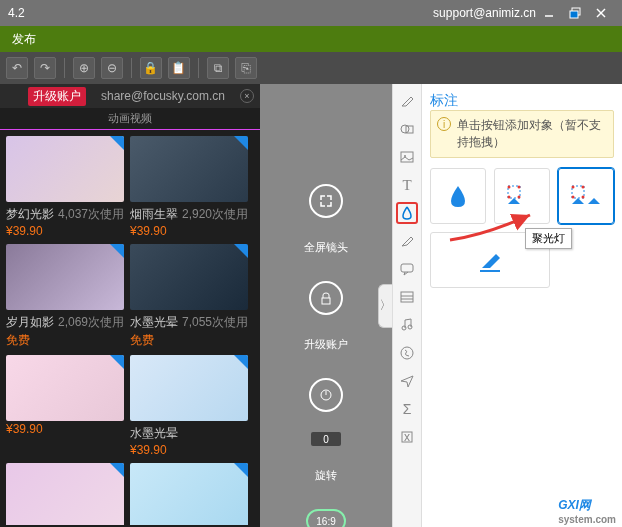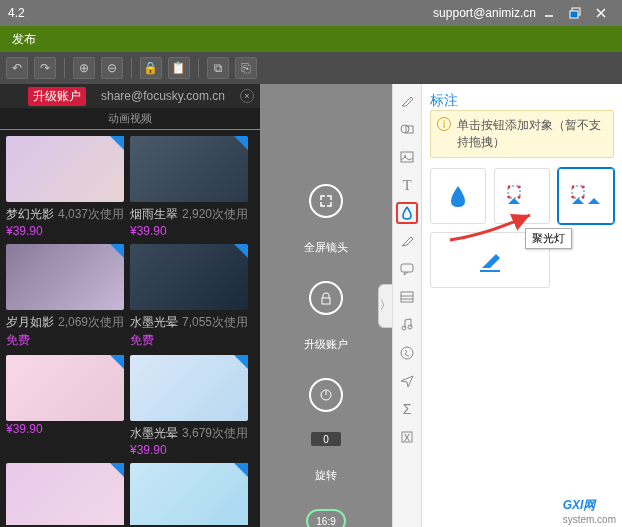--- a/index.html
+++ b/index.html
@@ -26,21 +26,21 @@
 .thumb.t4{background:linear-gradient(135deg,#3a4a5a,#1a2a3a)}
 .thumb.t5{background:linear-gradient(135deg,#f8d8e8,#e8c8d8)}
 .thumb.t6{background:linear-gradient(135deg,#d8e8f8,#b8d8f0)}
 .thumb.t7{background:linear-gradient(135deg,#e8c8e8,#f0d8e8)}
 .thumb.t8{background:linear-gradient(135deg,#c8e8f8,#a8d8f0)}
 .corner{position:absolute;top:0;right:0;width:0;height:0;border-left:14px solid transparent;border-top:14px solid #1e88e5}
 .meta{display:flex;justify-content:space-between;margin-top:4px;font-size:10px}
 .meta .name{color:#ccc}
 .meta .use{color:#888}
 .meta2{display:flex;justify-content:space-between;font-size:10px;margin-top:1px}
-.meta2 .price{color:#d946ef}
+.meta2 .price{color:#f97316}
 .canvas{flex:1;background:#888;position:relative;display:flex;align-items:center;justify-content:center}
 .ctrlcol{position:absolute;left:50%;transform:translateX(-50%);top:100px;display:flex;flex-direction:column;align-items:center;gap:26px;color:#fff}
 .ring{width:34px;height:34px;border:2px solid #fff;border-radius:50%;display:flex;align-items:center;justify-content:center;font-size:14px;cursor:pointer}
 .rlbl{font-size:11px;margin-top:-4px}
 .rot-val{width:30px;height:14px;background:#444;border-radius:2px;display:flex;align-items:center;justify-content:center;font-size:10px;margin-top:-6px}
 .ratio{width:40px;height:24px;border:2px solid #86efac;border-radius:12px;display:flex;align-items:center;justify-content:center;font-size:10px;cursor:pointer}
 .expand-tab{position:absolute;right:0;top:50%;transform:translateY(-50%);width:14px;height:44px;background:#f0f0f0;border:1px solid #ccc;border-right:none;border-radius:6px 0 0 6px;display:flex;align-items:center;justify-content:center;color:#666;cursor:pointer}
 .iconcol{width:30px;background:#f5f5f5;border-left:1px solid #ddd;border-right:1px solid #ddd;display:flex;flex-direction:column;align-items:center;padding-top:6px;gap:6px}
 .ibtn{width:22px;height:22px;display:flex;align-items:center;justify-content:center;color:#888;cursor:pointer;border-radius:3px}
 .ibtn.sel{border:2px solid #e53935;color:#0078d7}
@@ -48,21 +48,21 @@
 .rp-title{color:#1e88e5;font-size:14px;margin-bottom:0}
 .hint{background:#fff9d9;border:1px solid #e8dca8;padding:6px;display:flex;gap:6px;font-size:11px;color:#555;border-radius:2px;margin-bottom:10px}
 .hint .info{width:14px;height:14px;border:1px solid #c9a227;border-radius:50%;display:flex;align-items:center;justify-content:center;color:#c9a227;font-size:10px;flex-shrink:0}
 .toolgrid{display:flex;flex-wrap:wrap;gap:8px}
 .tool{width:56px;height:56px;border:1px solid #ddd;border-radius:3px;display:flex;align-items:center;justify-content:center;cursor:pointer;position:relative}
 .tool.sel{border:1px solid #0078d7;outline:1px solid #0078d7}
 .tool.dbl{width:120px}
 .arrow{position:absolute;width:60px;height:30px;left:350px;top:225px;pointer-events:none}
 .tooltip{position:absolute;left:525px;top:228px;background:#fff;border:1px solid #aaa;padding:2px 6px;font-size:11px;box-shadow:1px 1px 2px rgba(0,0,0,.2)}
 .watermark{position:absolute;right:6px;bottom:2px;color:#1e88e5;font-size:16px;font-weight:bold;font-style:italic}
-.watermark .sub{display:block;font-size:10px;color:#888;font-weight:normal;font-style:normal;text-align:right}
+.watermark .sub{display:block;font-size:10px;color:#888;font-weight:bold;font-style:normal;text-align:right}
 svg{display:block}
 </style>
 </head>
 <body>
 
 <div class="titlebar">
   <span class="ver">4.2</span>
   <span class="support">support@animiz.cn</span>
   <div class="winbtn">
       <svg width="12" height="12">
@@ -165,21 +165,20 @@
           <div class="meta2">
             <span class="price">¥39.90</span>
           </div>
         </div>
       <div class="card">
           <div class="thumb t6">
             <div class="corner"></div>
           </div>
           <div class="meta">
             <span class="name">水墨光晕</span>
-            <span class="use">3,679次使用</span>
           </div>
           <div class="meta2">
             <span class="price">¥39.90</span>
           </div>
         </div>
       <div class="card">
           <div class="thumb t7">
             <div class="corner"></div>
           </div>
         </div>

